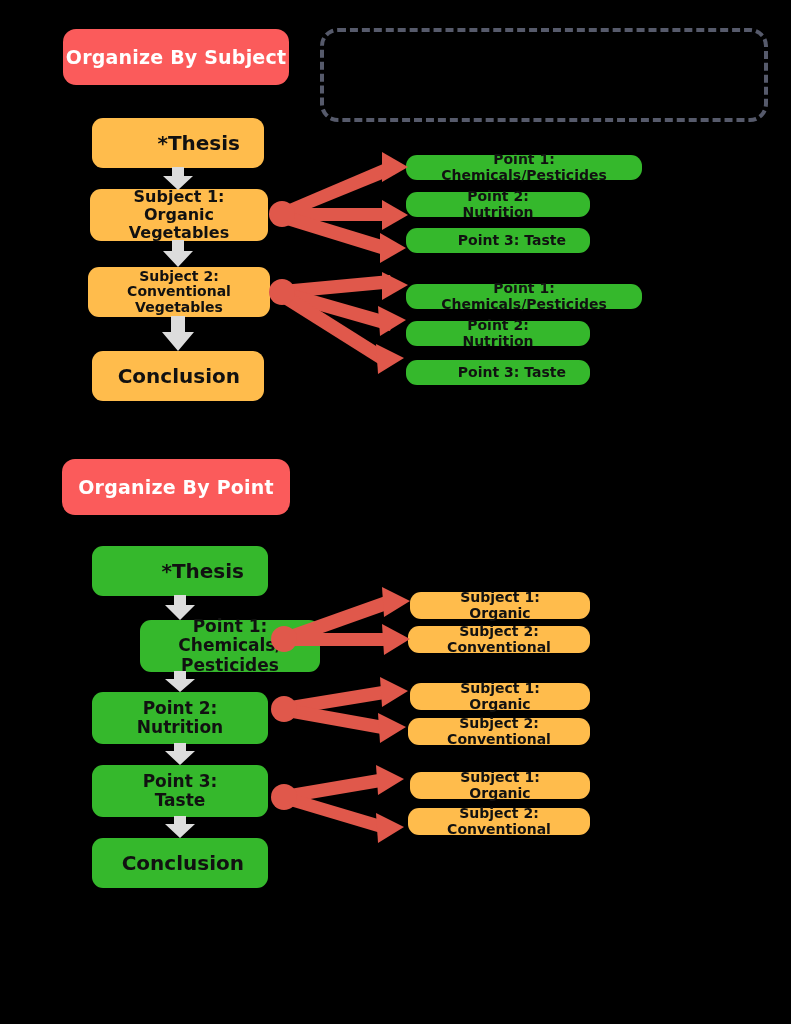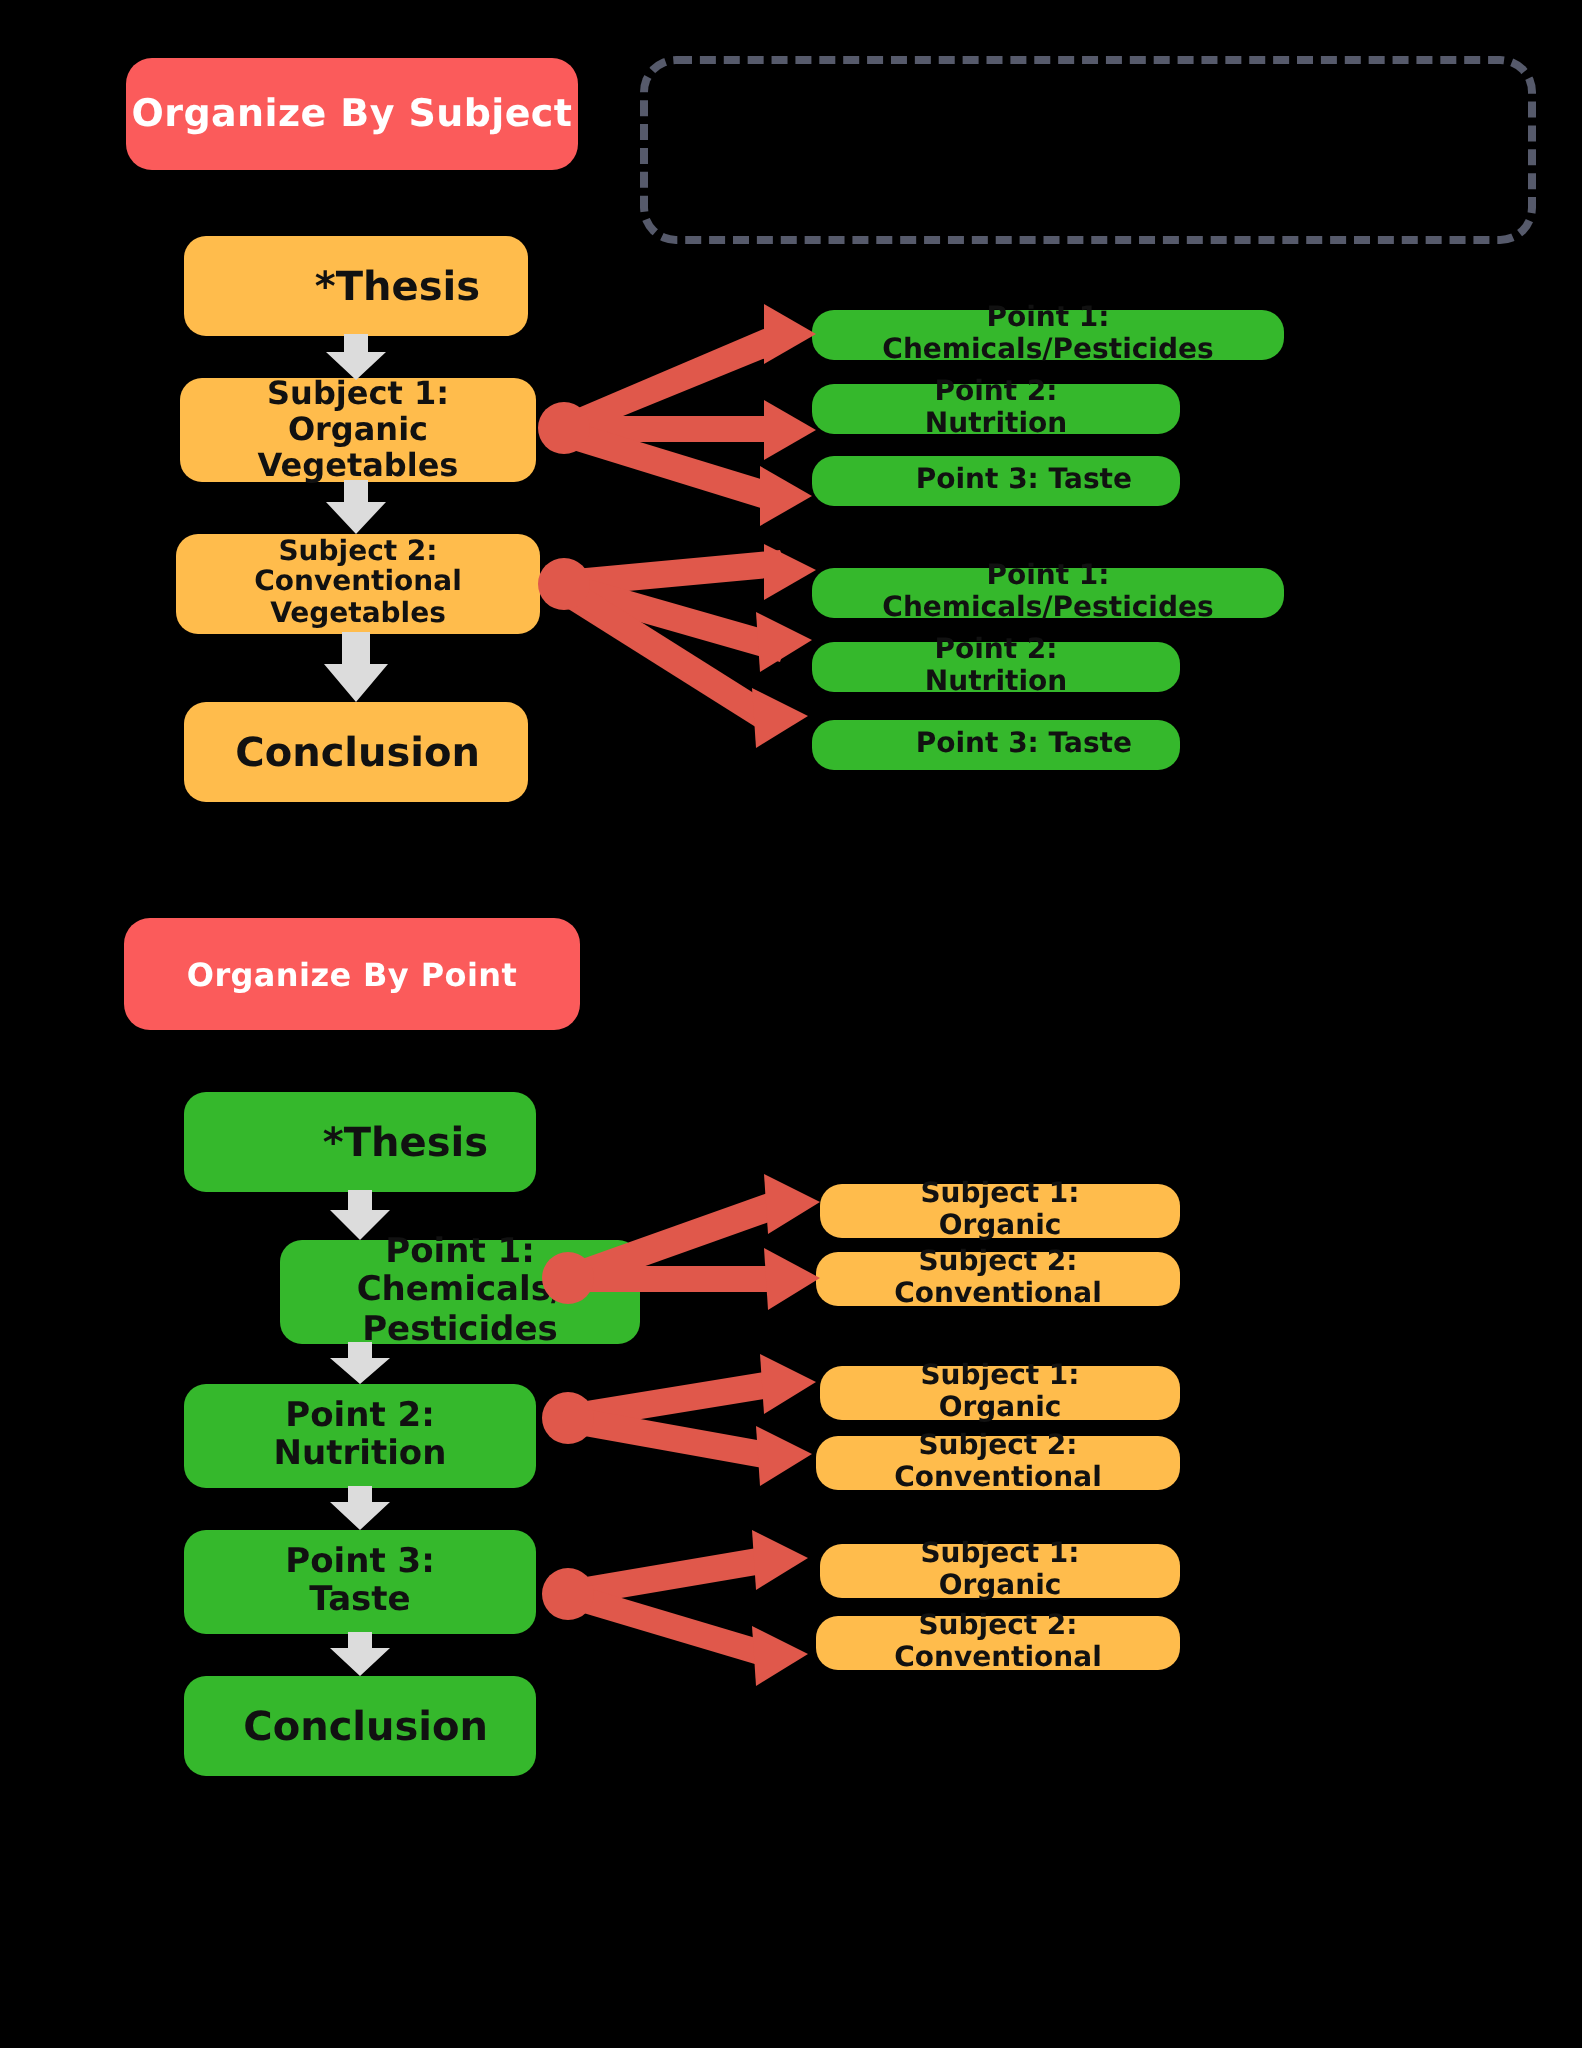--- a/index.html
+++ b/index.html
@@ -144,21 +144,21 @@
       <polygon points="14,5 122,-5 127,8 19,18"></polygon>
       <polygon points="14,6 126,38 122,51 10,19"></polygon>
       <polygon points="16,8 124,76 117,88 9,20"></polygon>
       <polygon points="114,-8 140,5 114,20"></polygon>
       <polygon points="110,26 138,40 112,56"></polygon>
       <polygon points="108,64 136,78 110,94"></polygon>
     </g>
     <circle cx="14" cy="12" r="13" fill="#e0584b"></circle>
   </svg>
 
-  <div class="badge" style="left:62px; top:459px; width:228px; height:56px; background:#fb5b5b; font-size:16px;">
+  <div class="badge" style="left:62px; top:459px; width:228px; height:56px; background:#fb5b5b; font-size:19px;">
     <span>Organize By Point</span>
   </div>
 
   <div class="node" style="left:92px; top:546px; width:176px; height:50px; background:#35b82c; font-size:20px;">
     <span>*Thesis</span>
   </div>
 
   <div class="node" style="left:92px; top:620px; width:180px; height:52px; background:#35b82c; font-size:17px;margin-left:48px;">
     <span>Point 1: Chemicals/
 Pesticides</span>

